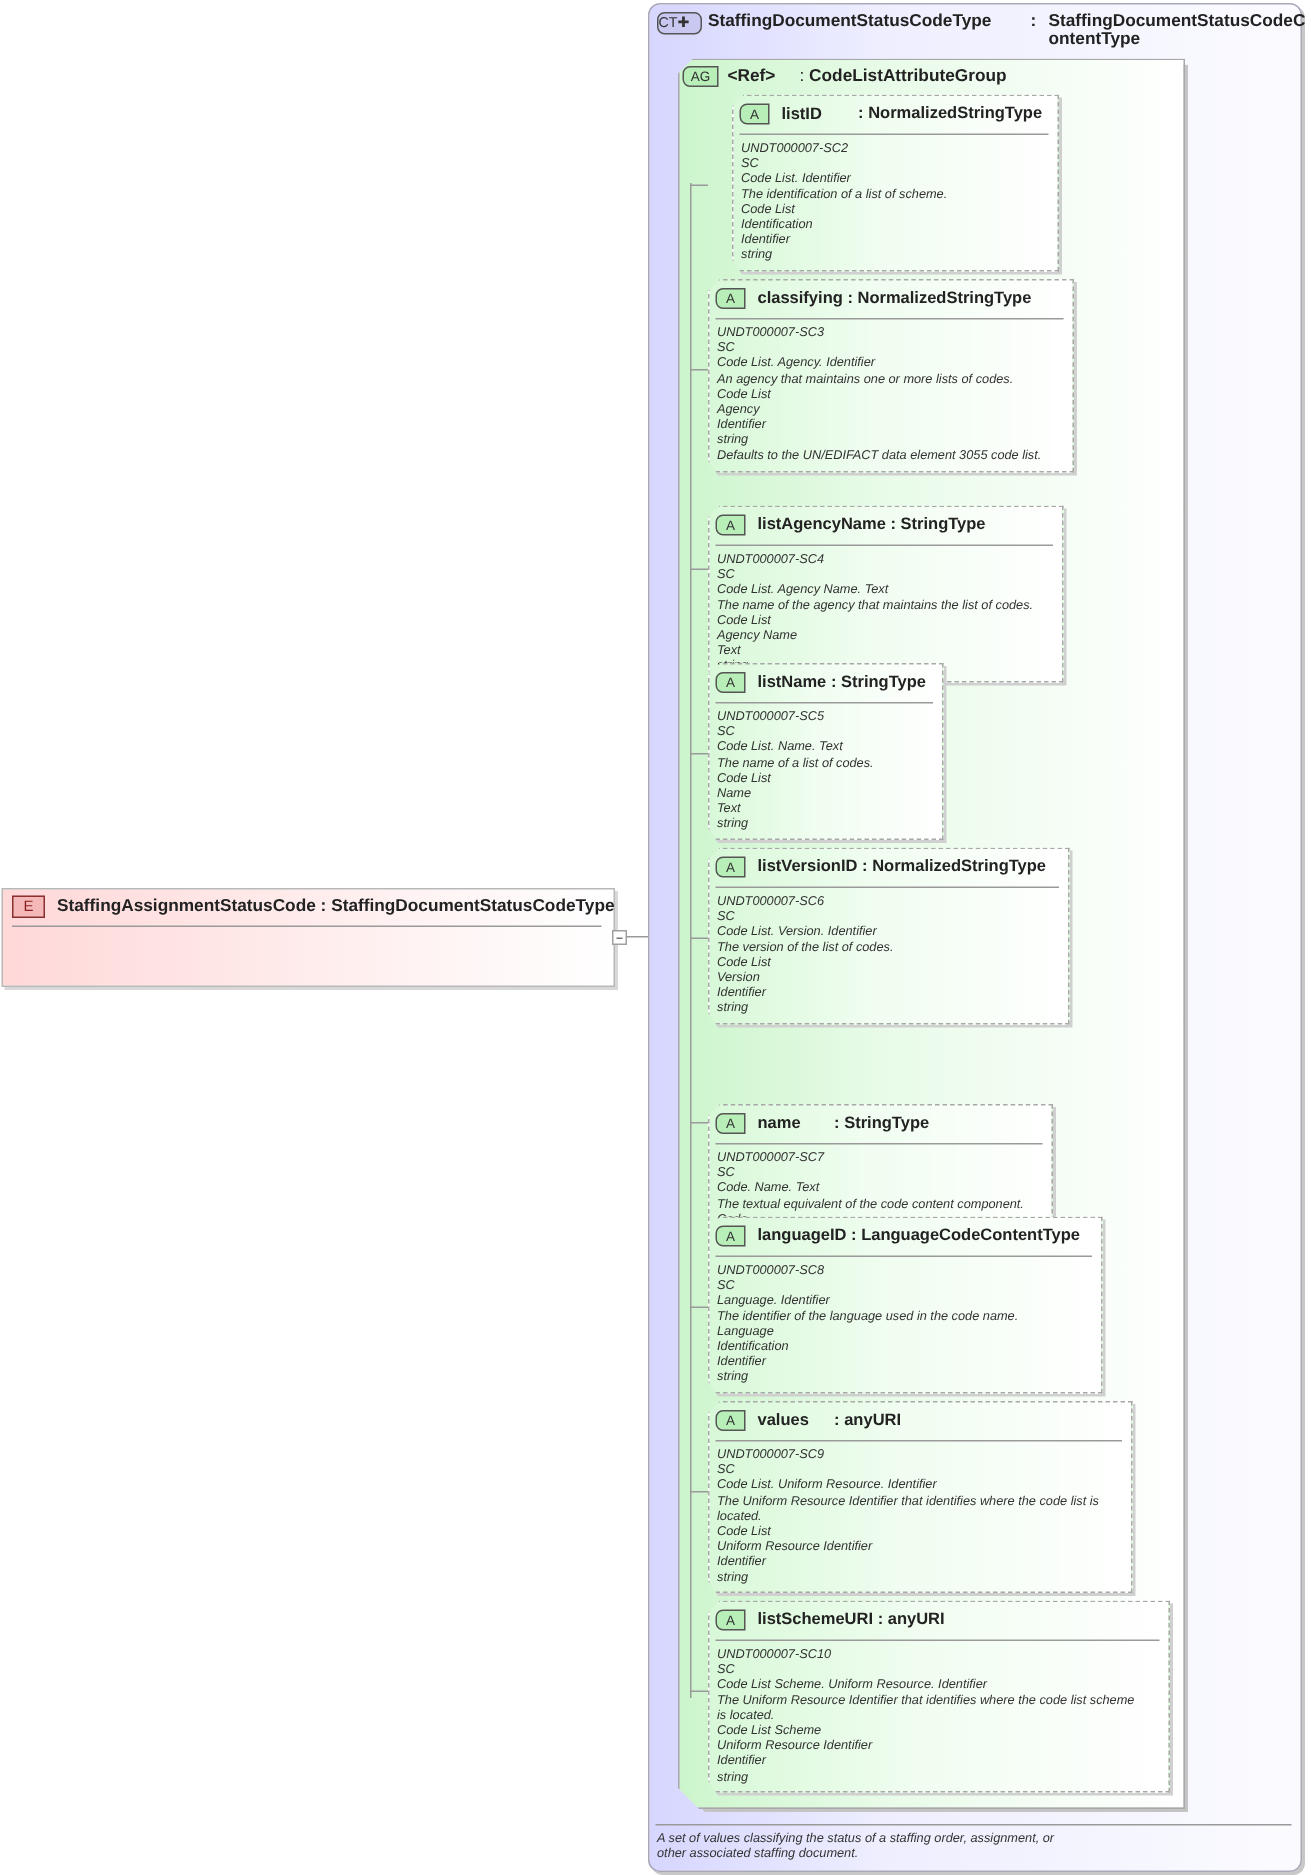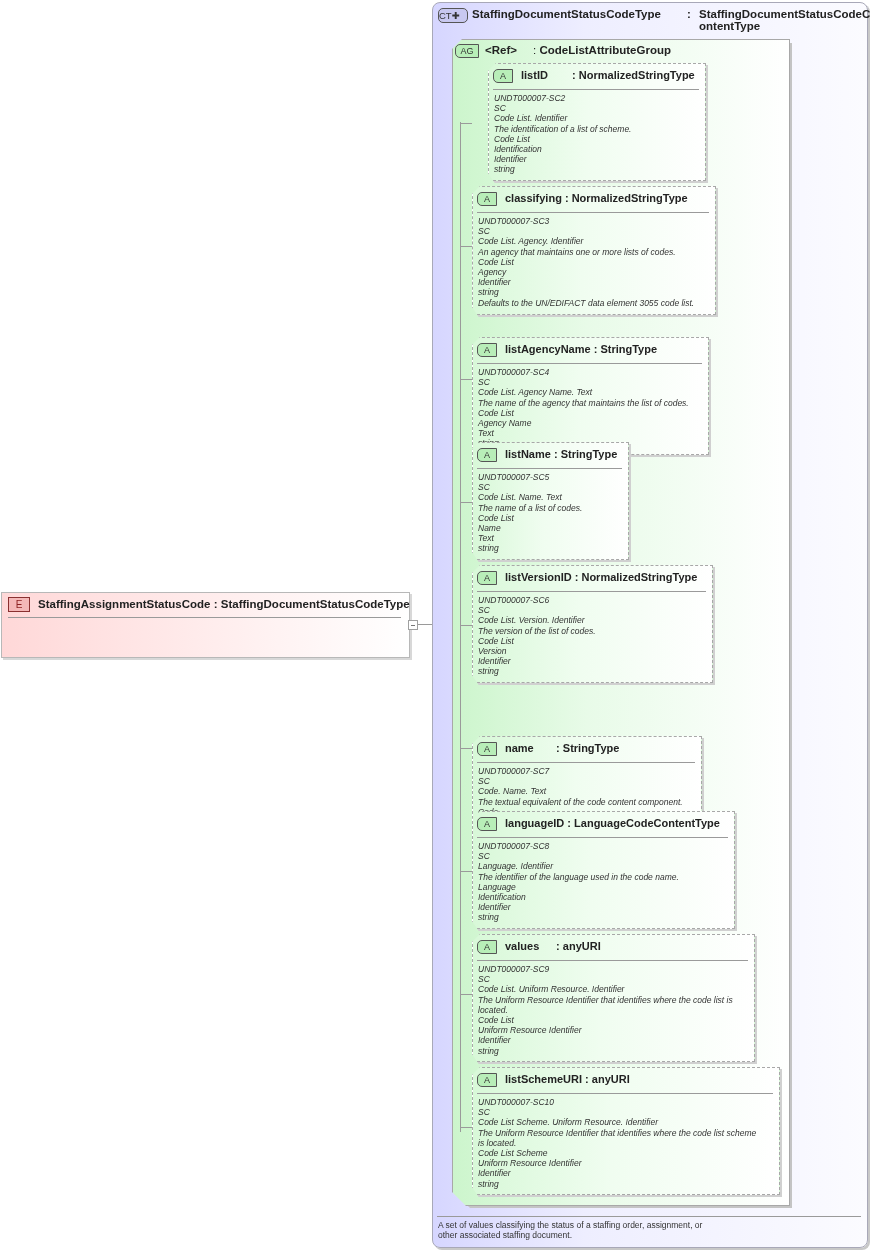--- a/index.html
+++ b/index.html
@@ -41,21 +41,21 @@
   .ct-head { position:absolute; left:5px; top:5px; font-size:11.5px; font-weight:bold; color:#222; line-height:12px; }
   .badge-ct {
     display:inline-block; width:28px; height:13px; line-height:13px; text-align:left;
     background:#c8c8f0; border:1px solid #555; border-radius:5px; color:#333; font-size:9.5px; font-weight:normal;
     vertical-align:top; margin-right:8px;
   }
   .ct-title-wrap { position:absolute; left:39px; top:5px; width:395px; font-size:11.5px; font-weight:bold; line-height:12px; }
   .ct-name { position:absolute; left:0; top:0; white-space:nowrap; }
   .ct-type { position:absolute; left:227px; top:0; width:175px; }
   .ct-sep { position:absolute; left:4px; right:6px; top:1213px; border-top:1px solid #9a9a9a; }
-  .ct-doc { position:absolute; left:5px; top:1217px; font-size:8.5px; line-height:10px; color:#333; }
+  .ct-doc { position:absolute; left:5px; top:1217px; font-size:8.5px; font-style:italic; line-height:10px; color:#333; }
 
   
   .ag {
     left:452px; top:39px; width:336px; height:1165px;
     border:1px solid #a8a8a8;
     clip-path: polygon(10px 0, 100% 0, 100% 100%, 14px 100%, 0 calc(100% - 14px), 0 10px);
     background: linear-gradient(to right, #ccf5cc 0%, #e8fbe8 40%, #ffffff 100%);
   }
   .ag-shadow { left:456px; top:43px; width:336px; height:1165px; background:#c4c4c4;
     clip-path: polygon(10px 0, 100% 0, 100% 100%, 14px 100%, 0 calc(100% - 14px), 0 10px); }

